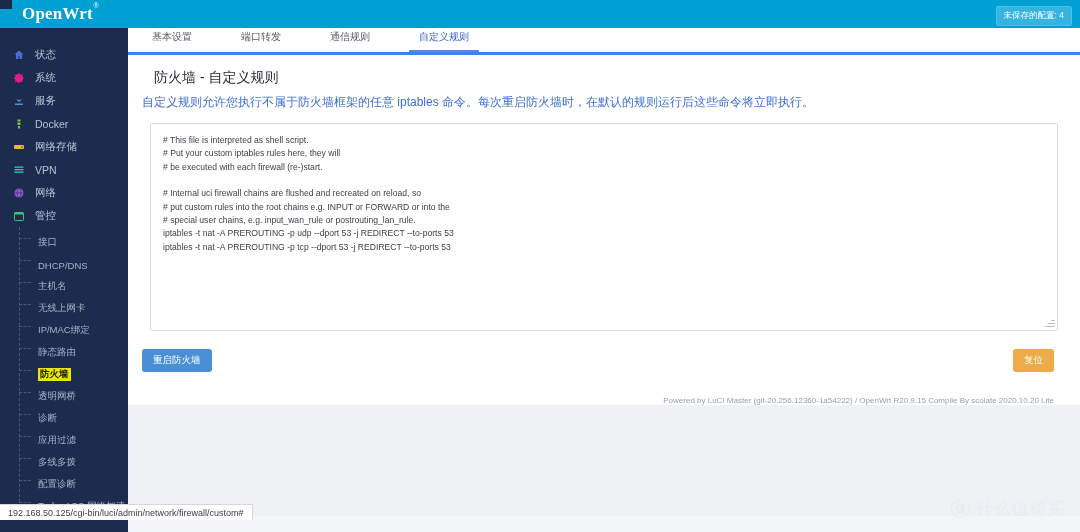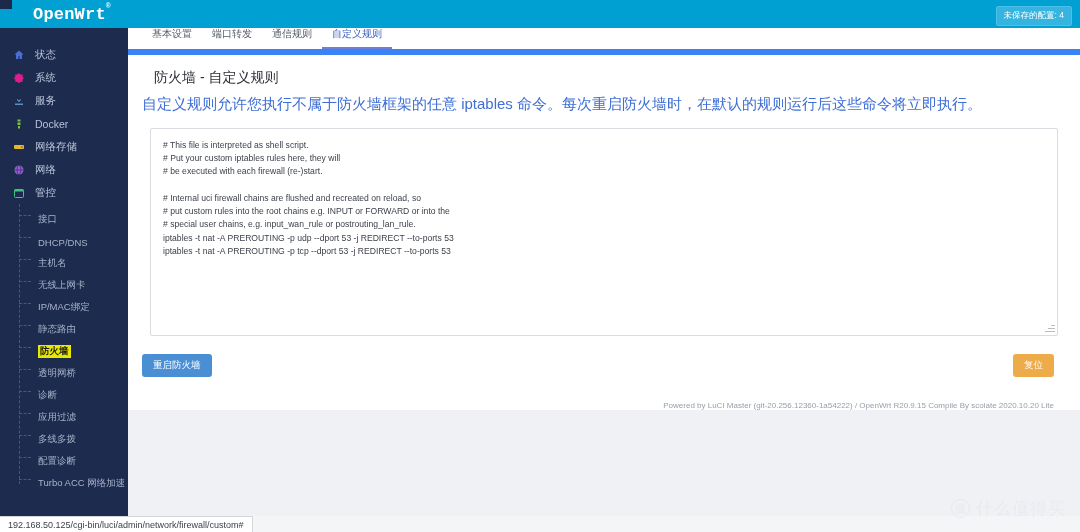--- a/index.html
+++ b/index.html
@@ -24,27 +24,27 @@
     position: absolute;
     top: 0; left: 0;
     width: 1080px;
     height: 28px;
     background: #00a0d2;
     display: flex;
     align-items: center;
     z-index: 30;
   }
   .header-logo {
-    margin-left: 33px;
+    margin-left: 22px;
     color: #ffffff;
     font-size: 17px;
     font-weight: bold;
     letter-spacing: 0.2px;
     position: relative;
-    font-family: Liberation Mono, monospace;
+    font-family: Liberation Serif, serif;
   }
   .header-logo sup {
     font-size: 8px;
     font-weight: normal;
     vertical-align: super;
     top: -4px;
     position: relative;
   }
   .unsaved-badge {
     position: absolute;
@@ -142,24 +142,25 @@
     top: 28px;
     width: 952px;
     height: 488px;
     background: #f0f1f4;
     overflow: hidden;
   }
 
   .tabbar {
     height: 27px;
     background: #ffffff;
-    border-bottom: 6px solid #3b82f6;
+    border-bottom: 3px solid #3b82f6;
     display: flex;
     align-items: flex-end;
     padding-left: 14px;
+    gap: 29px;
   }
   .tab {
     font-size: 10px;
     color: #555c66;
     padding: 0 10px 6px 10px;
     cursor: pointer;
     white-space: nowrap;
     border-bottom: 2px solid transparent;
   }
   .tab.active {
@@ -174,21 +175,21 @@
     padding: 14px 14px 0 14px;
   }
   .page-title {
     font-size: 14px;
     color: #2b2f36;
     font-weight: normal;
     margin-bottom: 6px;
     padding-left: 12px;
   }
   .page-desc {
-    font-size: 15px;
+    font-size: 12px;
     color: #3f6fd6;
     line-height: 1.5;
     margin-bottom: 12px;
   }
 
   .editor-wrap {
     border: 1px solid #d9dce1;
     border-radius: 2px;
     background: #ffffff;
     position: relative;
@@ -275,21 +276,21 @@
   }
   .wm-text {
     color: #e3e7ed;
     font-size: 17px;
     letter-spacing: 1px;
   }
 
   
   .statusbar {
     position: absolute;
-    left: 0; bottom: 0;
+    left: 0; bottom: 12px;
     height: 16px;
     background: #ffffff;
     border: 1px solid #d4d7dc;
     border-left: none;
     border-bottom: none;
     display: flex;
     align-items: center;
     padding: 0 8px;
     font-size: 9px;
     color: #3c4149;
@@ -352,20 +353,30 @@
       <div class="menu-item">
         <span class="mi-icon">
           <svg width="12" height="12" viewBox="0 0 24 24">
               <rect x="2" y="8" width="20" height="8" rx="2" fill="#e8b923"></rect>
               <circle cx="18" cy="12" r="1.3" fill="#1d2b4f"></circle>
             </svg>
         </span>
         <span class="menu-label">网络存储</span>
       </div>
 
+      <div class="menu-item">
+        <span class="mi-icon">
+          <svg width="12" height="12" viewBox="0 0 24 24">
+              <rect x="3" y="5" width="18" height="2.6" fill="#2fc7b0"></rect>
+              <rect x="3" y="10" width="18" height="2.6" fill="#2fc7b0"></rect>
+              <rect x="3" y="15" width="18" height="2.6" fill="#2fc7b0"></rect>
+            </svg>
+        </span>
+        <span class="menu-label">VPN</span>
+      </div>
 
       <div class="menu-item">
         <span class="mi-icon">
           <svg width="12" height="12" viewBox="0 0 24 24">
               <circle cx="12" cy="12" r="9" fill="#9b5bd6"></circle>
               <ellipse cx="12" cy="12" rx="4" ry="9" fill="none" stroke="#1d2b4f" stroke-width="1.2"></ellipse>
               <line x1="3" y1="12" x2="21" y2="12" stroke="#1d2b4f" stroke-width="1.2"></line>
             </svg>
         </span>
         <span class="menu-label">网络</span>

